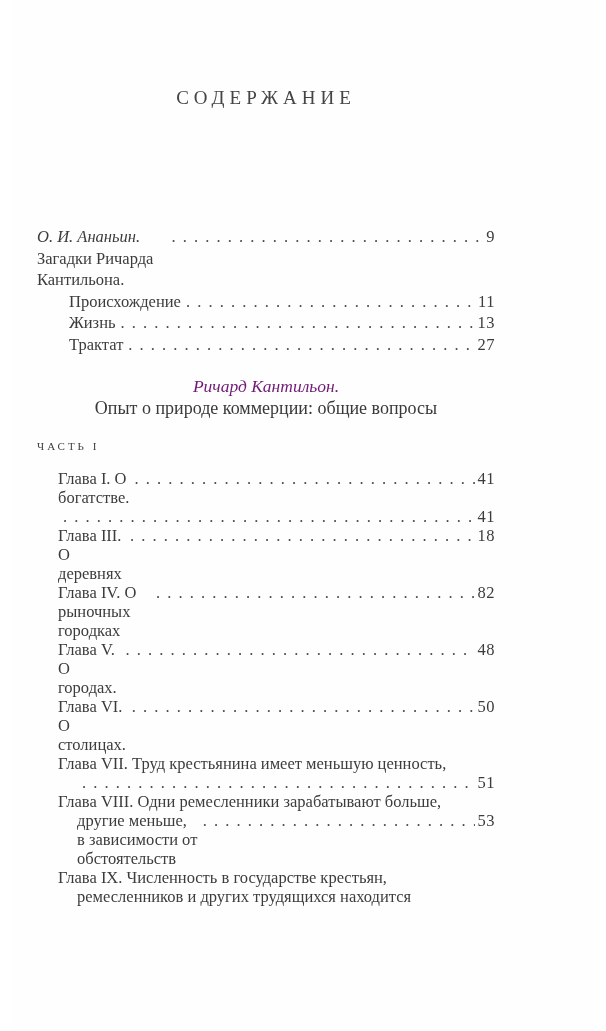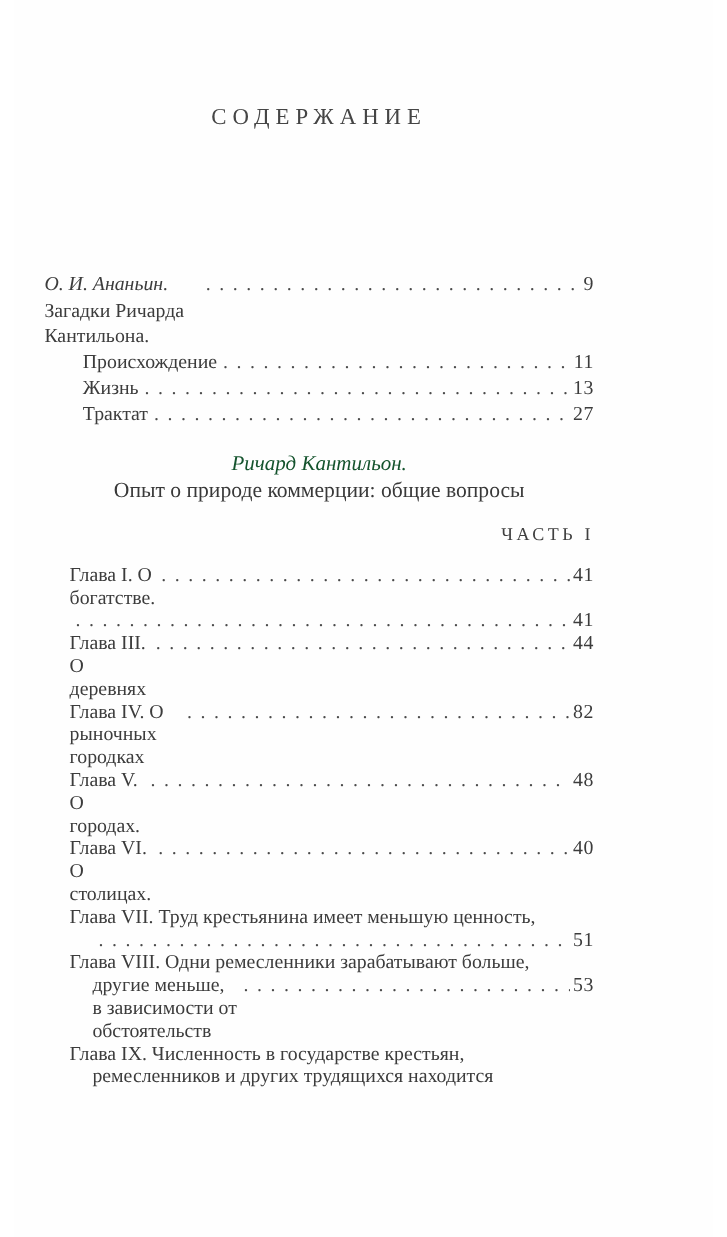--- a/index.html
+++ b/index.html
@@ -55,35 +55,34 @@
     letter-spacing: 0.5px;
   }
   .book-heading {
     margin-top: 20px;
     text-align: center;
   }
   .author-line {
     font-style: italic;
     font-size: 17.5px;
     line-height: 20px;
-    color: #14532d;
+    color: #701a75;
     text-align: center;
   }
   .title-line {
     font-size: 18px;
     line-height: 24px;
     color: #393939;
   }
   .part-heading {
     margin-top: 17px;
-    font-size: 15px;
+    font-size: 11px;
     letter-spacing: 3px;
     line-height: 18px;
     color: #404040;
-    text-align: right;
   }
   .chapters { margin-top: 14px; }
   .chapter { padding-left: 21px; }
   .chapter .line,
   .chapter .toc-row {
     line-height: 19px;
   }
   .chapter .cont { padding-left: 19px; }
 </style>
 </head>
@@ -134,42 +133,42 @@
       <div class="chapter">
         <div class="toc-row">
           <span class="dots"></span>
           <span class="pg">41</span>
         </div>
       </div>
       <div class="chapter">
         <div class="toc-row">
           <span class="txt">Глава III. О деревнях</span>
           <span class="dots"></span>
-          <span class="pg">44</span>
+          <span class="pg">18</span>
         </div>
       </div>
       <div class="chapter">
         <div class="toc-row">
           <span class="txt">Глава IV. О рыночных городках</span>
           <span class="dots"></span>
           <span class="pg">82</span>
         </div>
       </div>
       <div class="chapter">
         <div class="toc-row">
           <span class="txt">Глава V. О городах.</span>
           <span class="dots"></span>
           <span class="pg">48</span>
         </div>
       </div>
       <div class="chapter">
         <div class="toc-row">
           <span class="txt">Глава VI. О столицах.</span>
           <span class="dots"></span>
-          <span class="pg">40</span>
+          <span class="pg">50</span>
         </div>
       </div>
       <div class="chapter">
         <div class="line">Глава VII. Труд крестьянина имеет меньшую ценность,</div>
         <div class="toc-row cont">
           <span class="dots"></span>
           <span class="pg">51</span>
         </div>
       </div>
       <div class="chapter">

